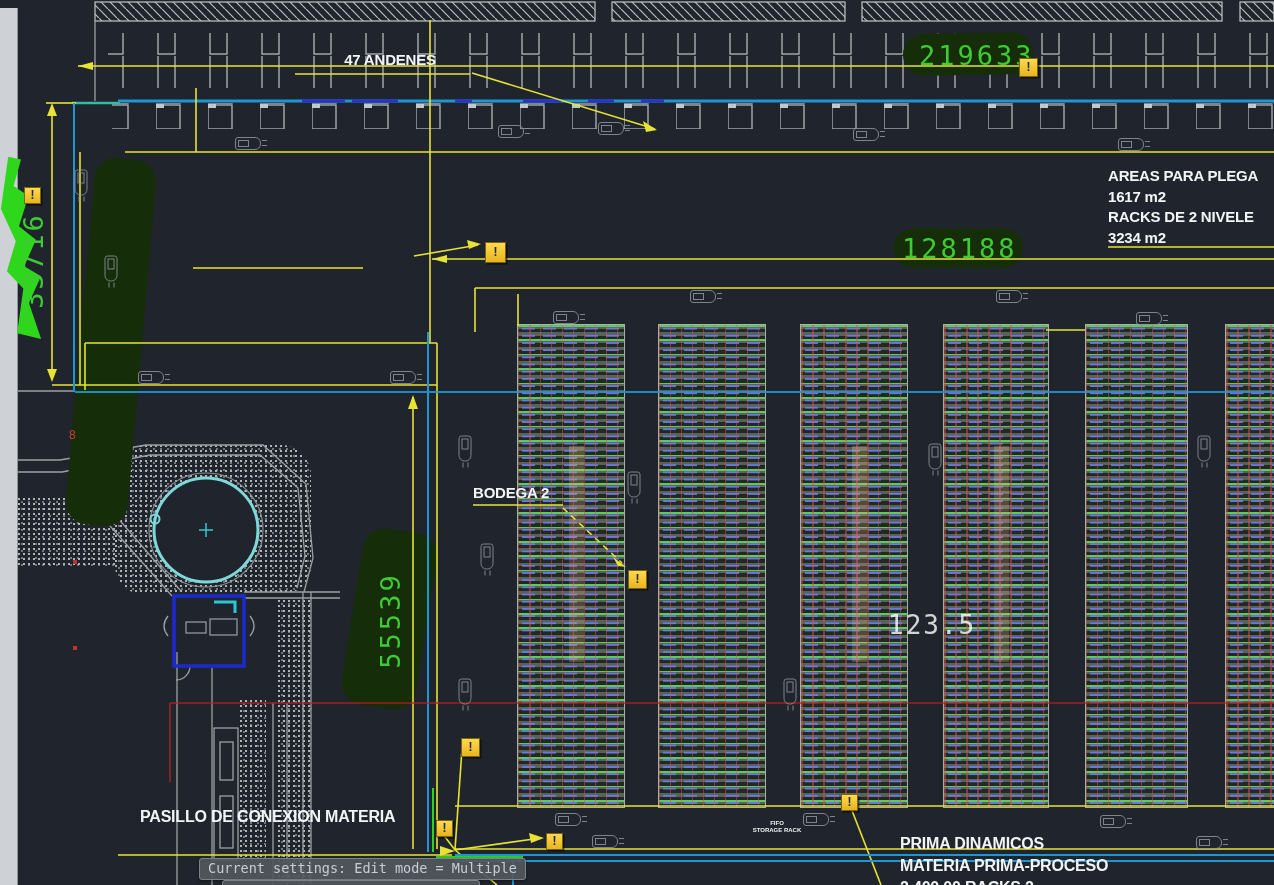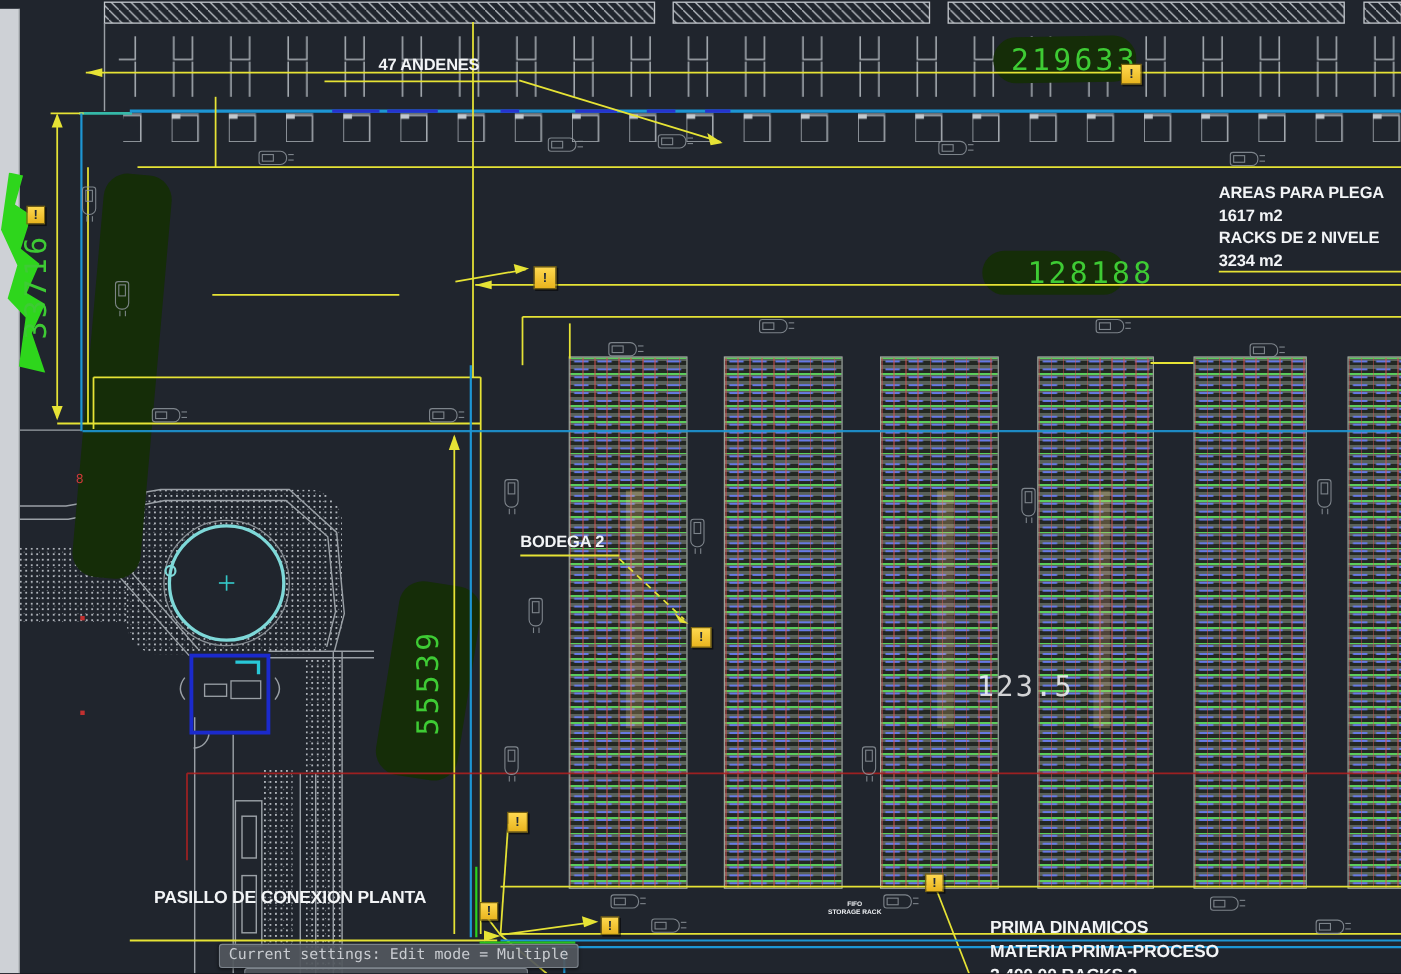--- a/index.html
+++ b/index.html
@@ -224,37 +224,37 @@
       <line x1="170" y1="703" x2="1274" y2="703"></line>
       <line x1="170" y1="703" x2="170" y2="782"></line>
     </g>
   </svg>
 
   <div class="abs" id="left-strip"></div>
 
   <div class="abs wlbl" style="left:302px;top:50px;width:176px;text-align:center;">47 ANDENES</div>
 
   <div class="abs gdim" style="left:912px;top:40px;margin-left:7px;">219633</div>
-  <div class="abs gdim" style="left:902px;top:233px;margin-left:32px;">128188</div>
+  <div class="abs gdim" style="left:902px;top:233px;">128188</div>
   <div class="abs gdim vdim" style="left:-32px;top:245px;width:130px;">33716</div>
   <div class="abs gdim vdim" style="left:320px;top:605px;width:140px;">55539</div>
   <div class="abs" id="dim-blue" style="left:888px;top:610px;">123.5</div>
 
 
   <div class="abs wlbl" style="left:1108px;top:166px;">
     <div>AREAS PARA PLEGA</div>
     <div>1617 m2</div>
     <div>RACKS DE 2 NIVELE</div>
     <div>3234 m2</div>
   </div>
 
   <div class="abs wlbl" style="left:473px;top:483px;">BODEGA 2</div>
 
   <div class="abs wlbl" style="left:140px;top:807px;font-size:16px;">
-    <div>PASILLO DE CONEXION PLANTA</div>
+    <div>PASILLO DE CONEXION MATERIA</div>
   </div>
 
   <div class="abs wlbl" style="left:900px;top:833px;font-size:16px;line-height:22px;">
     <div>PRIMA DINAMICOS</div>
     <div>MATERIA PRIMA-PROCESO</div>
     <div>2,400.00 RACKS 2</div>
   </div>
 
   <div class="abs" id="fifo" style="left:742px;top:820px;">
     <div>FIFO</div>

